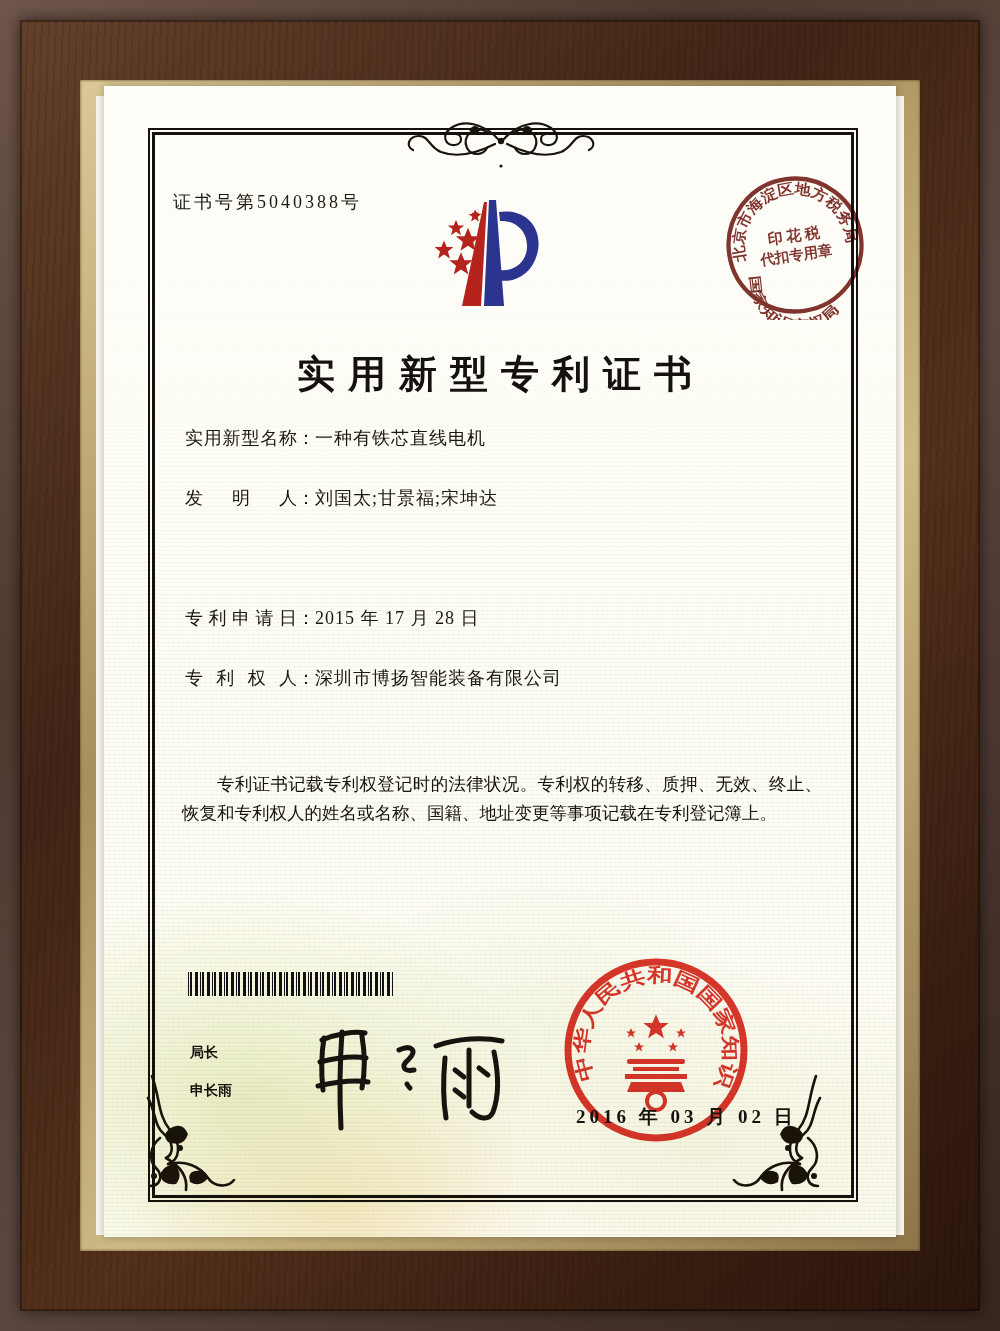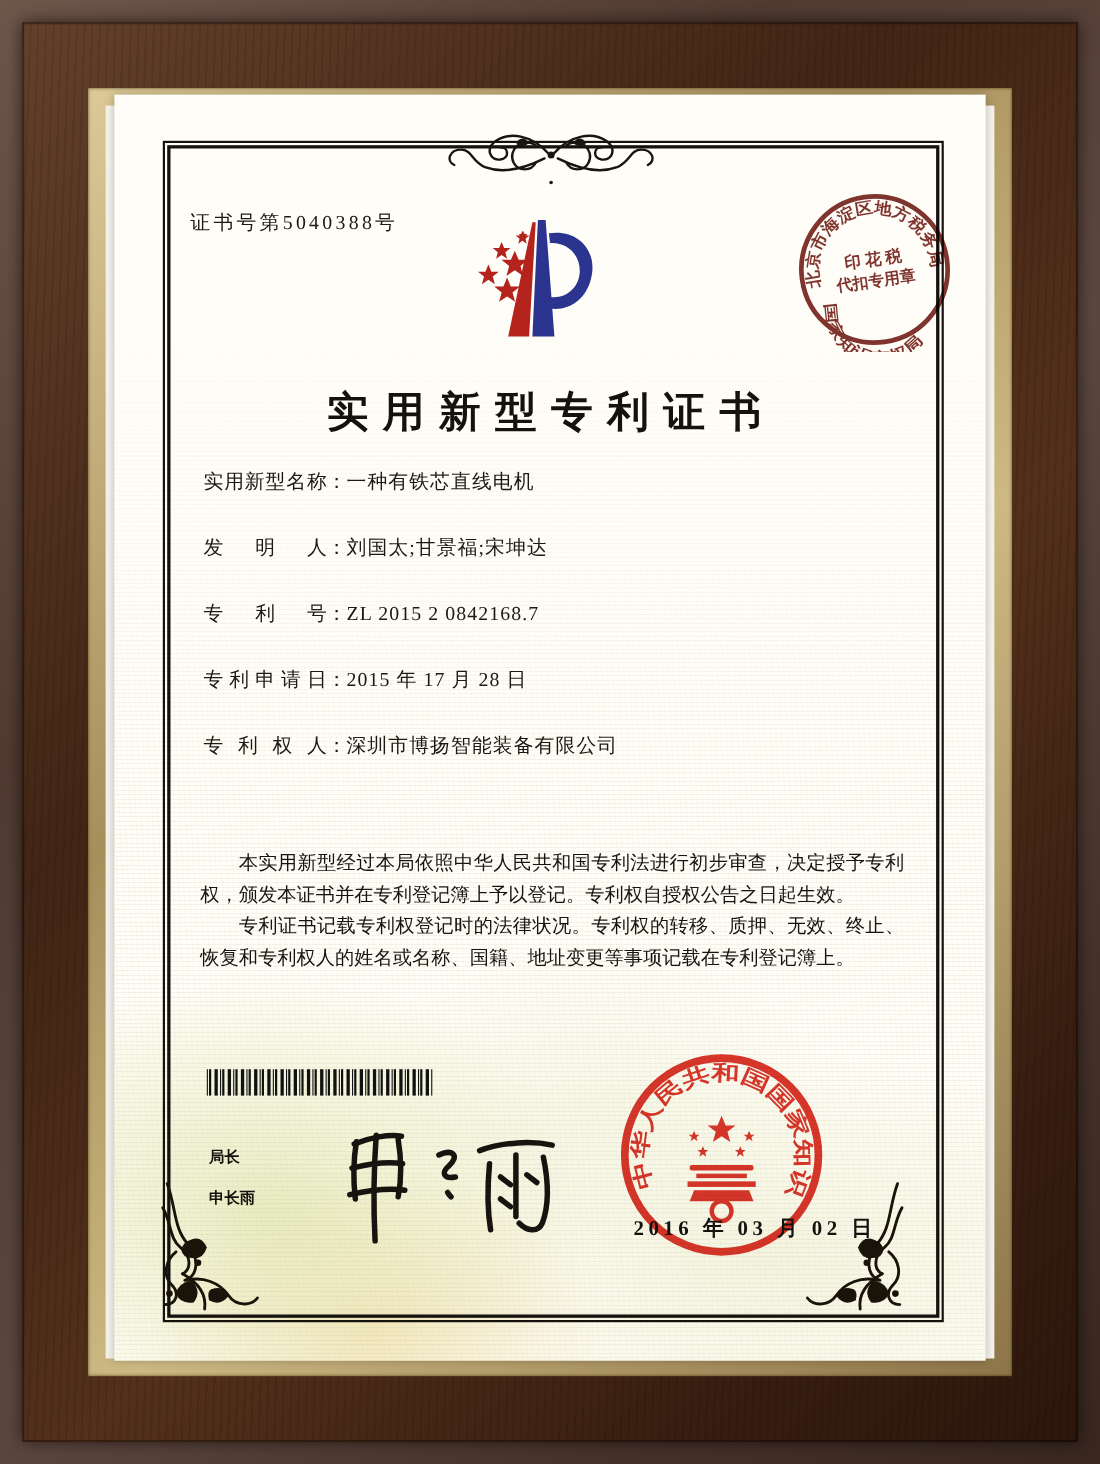--- a/index.html
+++ b/index.html
@@ -161,32 +161,28 @@
   </svg>
 
   <div class="title">实用新型专利证书</div>
 
   <div class="field-row" style="top:340px">
     <span class="field-label">实用新型名称</span><span>：</span><span class="field-value">一种有铁芯直线电机</span>
   </div>
   <div class="field-row" style="top:400px">
     <span class="field-label">发明人</span><span>：</span><span class="field-value">刘国太;甘景福;宋坤达</span>
   </div>
-  <div class="field-row" style="top:460px">
-    <span class="field-label">专利号</span><span>：</span><span class="field-value">ZL 2015 2 0842168.7</span>
-  </div>
   <div class="field-row" style="top:520px">
     <span class="field-label">专利申请日</span><span>：</span><span class="field-value">2015 年 17 月 28 日</span>
   </div>
   <div class="field-row" style="top:580px">
     <span class="field-label">专利权人</span><span>：</span><span class="field-value">深圳市博扬智能装备有限公司</span>
   </div>
 
   <div class="paras">
-    <p>本实用新型经过本局依照中华人民共和国专利法进行初步审查，决定授予专利权，颁发本证书并在专利登记簿上予以登记。专利权自授权公告之日起生效。</p>
     <p>专利证书记载专利权登记时的法律状况。专利权的转移、质押、无效、终止、恢复和专利权人的姓名或名称、国籍、地址变更等事项记载在专利登记簿上。</p>
   </div>
 
   <div class="barcode" id="barcode">
       <i style="width: 1px; margin-right: 1px;"></i>
       <i style="width: 2px; margin-right: 3px;"></i>
       <i style="width: 3px; margin-right: 2px;"></i>
       <i style="width: 1px; margin-right: 1px;"></i>
       <i style="width: 2px; margin-right: 3px;"></i>
       <i style="width: 3px; margin-right: 2px;"></i>

